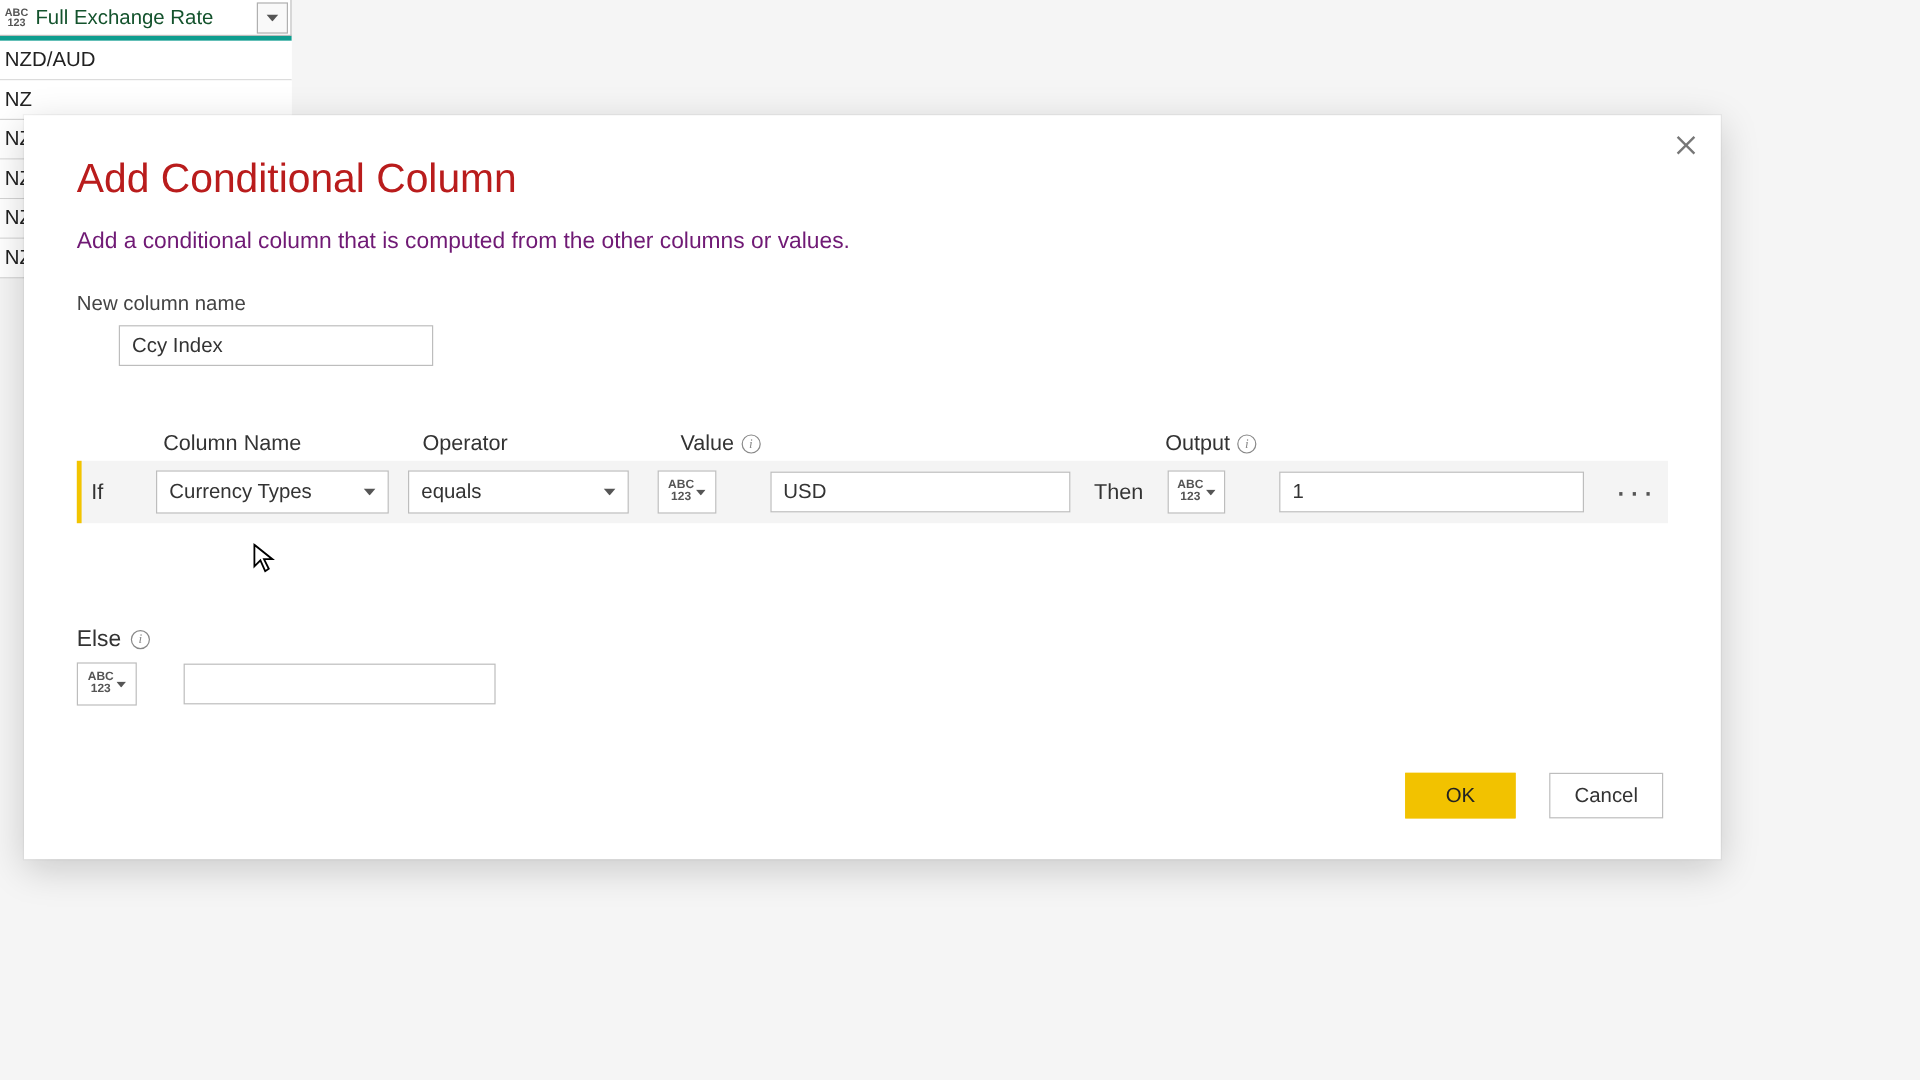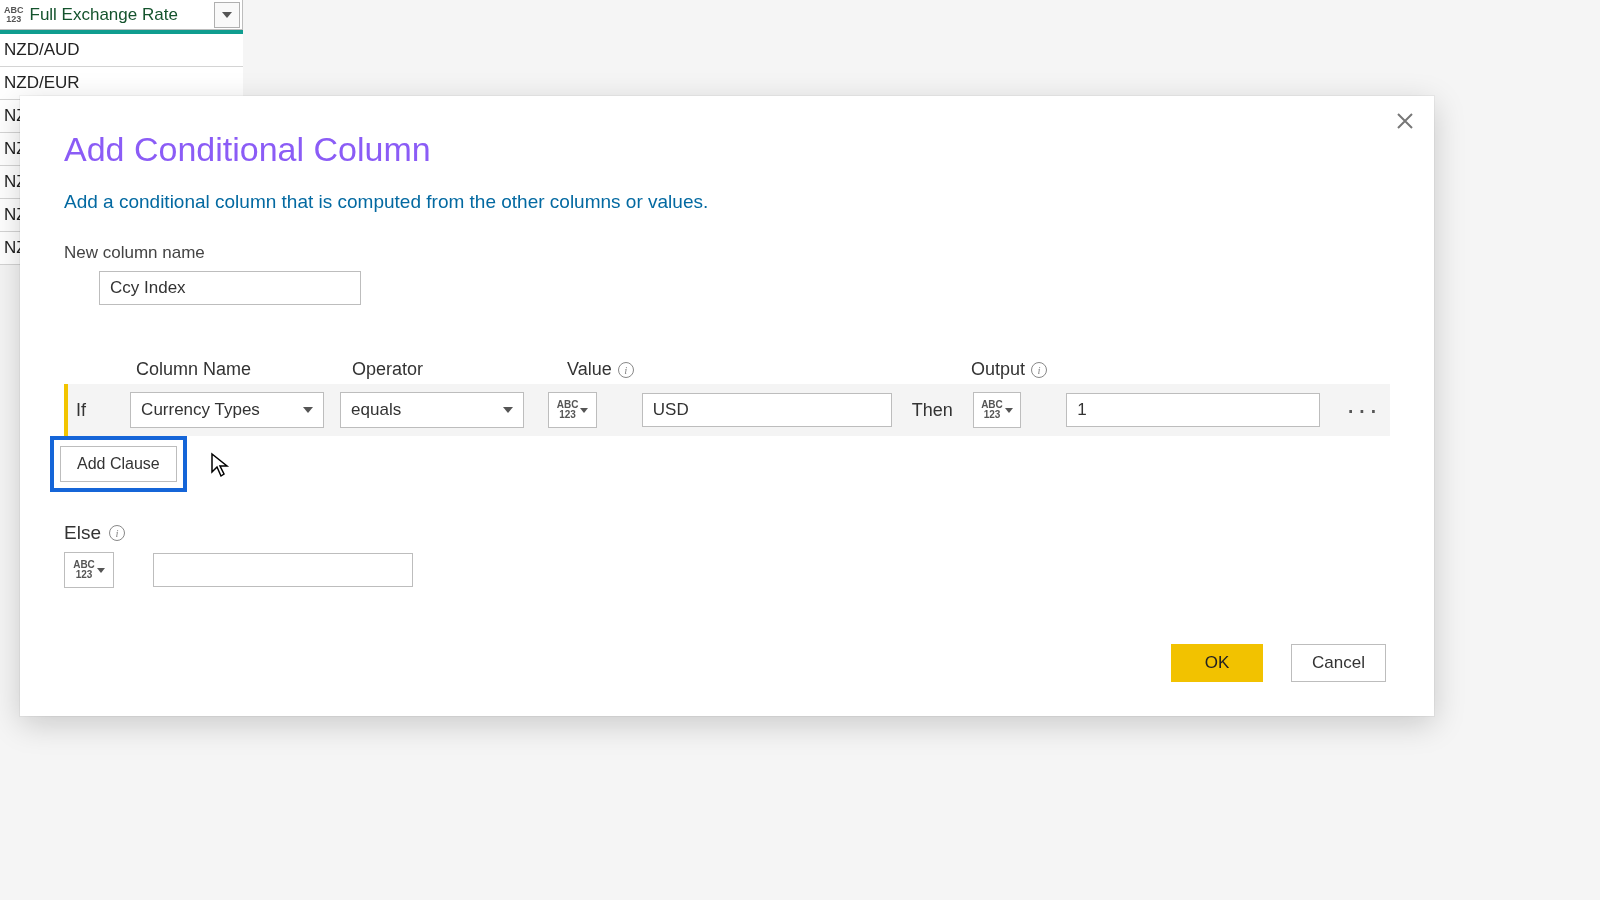--- a/index.html
+++ b/index.html
@@ -84,26 +84,26 @@
     align-items: center;
     justify-content: center;
     color: #666;
     cursor: pointer;
   }
   .dialog .close svg { width: 18px; height: 18px; }
 
   .dlg-title {
     font-size: 34px;
     font-weight: 300;
-    color: #8b5cf6;
+    color: #b91c1c;
     margin: 14px 0 22px 0;
   }
   .dlg-sub {
     font-size: 19px;
-    color: #0369a1;
+    color: #701a75;
     margin-bottom: 30px;
   }
   .field-label {
     font-size: 17px;
     color: #444;
     margin-bottom: 8px;
   }
   .text-input {
     height: 34px;
     border: 1px solid #bdbdbd;
@@ -278,21 +278,20 @@
       </div>
     <div class="col-title">Full Exchange Rate</div>
     <div class="dd-btn">
       <svg viewBox="0 0 10 6">
           <path d="M0 0 L5 6 L10 0 Z" fill="#555"></path>
         </svg>
     </div>
   </div>
   <div class="bg-underline"></div>
   <div class="bg-row">NZD/AUD</div>
-  <div class="bg-row">NZD/EUR</div>
   <div class="bg-row">NZ</div>
   <div class="bg-row">NZ</div>
   <div class="bg-row">NZ</div>
   <div class="bg-row">NZ</div>
   <div class="bg-row">NZ</div>
 </div>
 
 <div class="dialog">
   <div class="close">
     <svg viewBox="0 0 18 18">
@@ -359,23 +358,20 @@
       <svg viewBox="0 0 10 6">
           <path d="M0 0 L5 6 L10 0 Z"></path>
         </svg>
     </div>
     <input class="text-input out-input" value="1" style="">
 
     <div class="ellipsis">···</div>
   </div>
 
   
-  <div class="add-clause-wrap">
-    <button class="add-clause-btn">Add Clause</button>
-  </div>
 
   
   <svg class="cursor" width="22" height="26" viewBox="0 0 22 26">
     <path d="M2 2 L2 20 L7 15 L11 24 L14 22 L10 14 L17 14 Z" fill="#fff" stroke="#000" stroke-width="1.5"></path>
   </svg>
 
   
   <div class="else-section">
     <div class="else-label">
       <span>Else</span>

